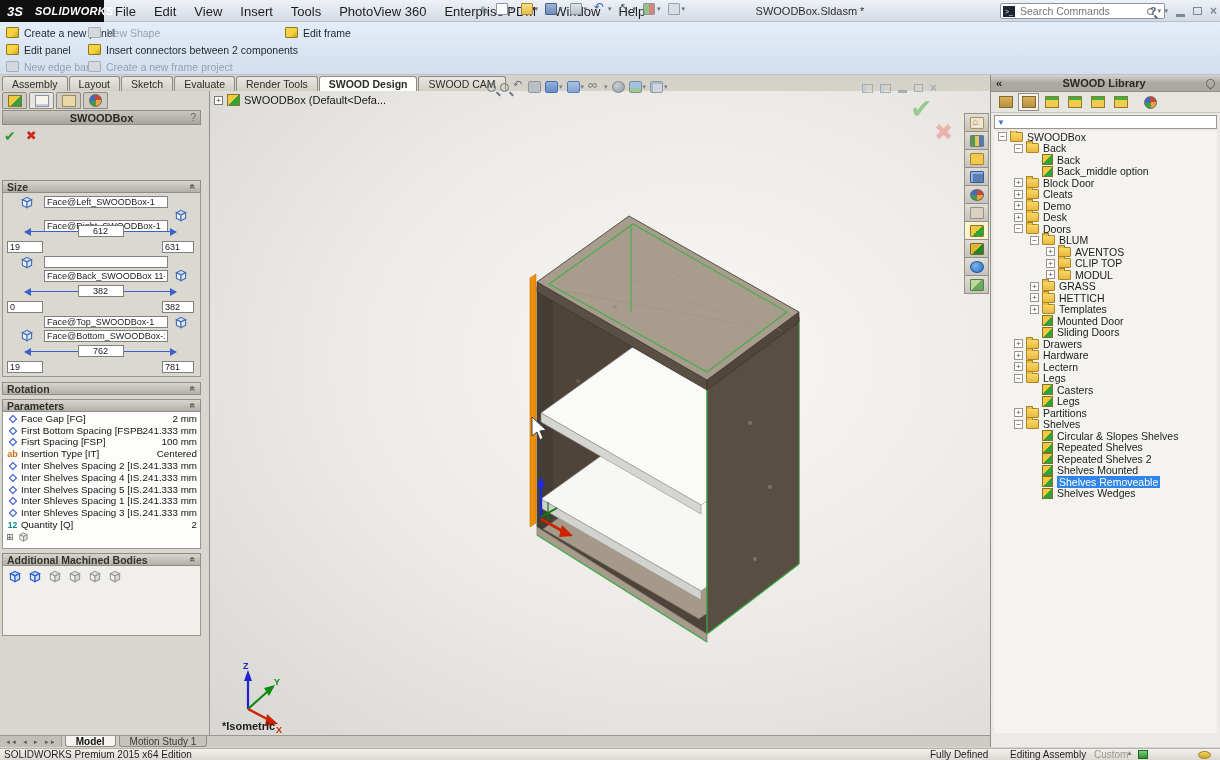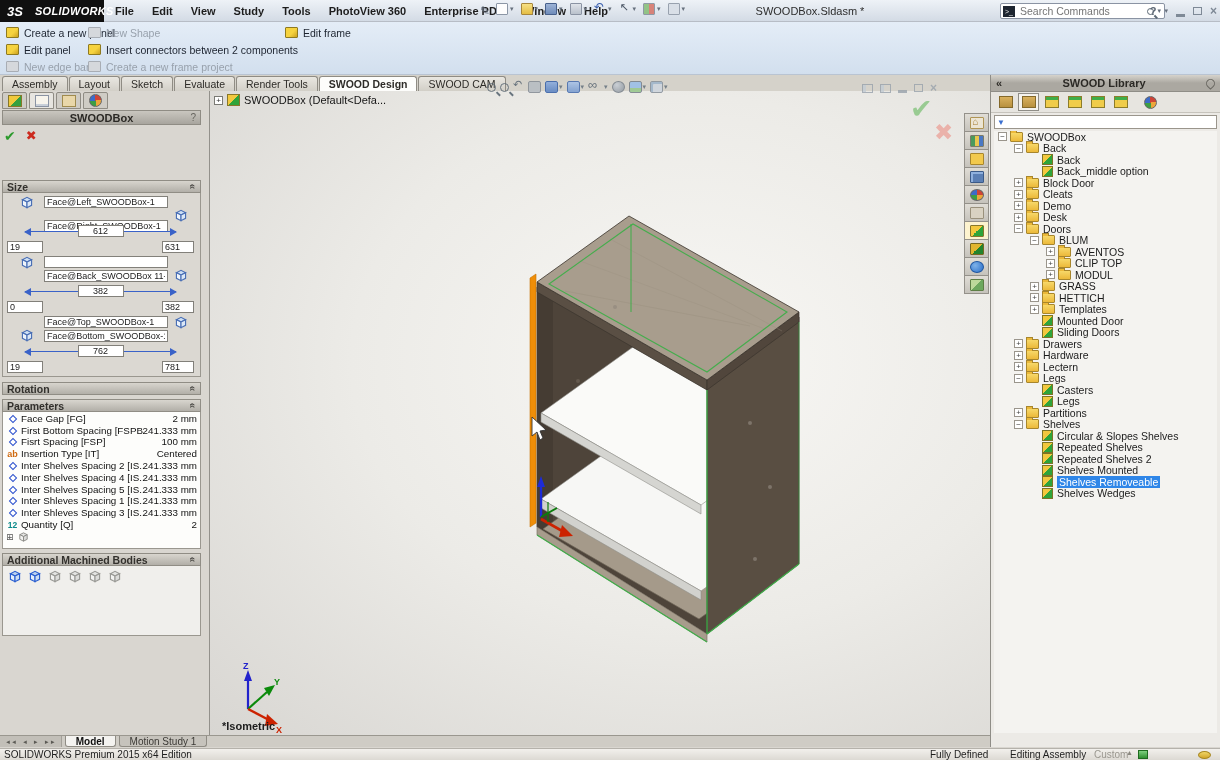--- a/index.html
+++ b/index.html
@@ -7,21 +7,21 @@
     background:#d9d6d0;position:relative;}
   *{box-sizing:border-box;}
   .abs{position:absolute;}
 
   
   #titlebar{left:0;top:0;width:1220px;height:22px;background:linear-gradient(#eef2f7,#d3dbe5);border-bottom:1px solid #b7bdc6;z-index:20;}
   #logo{left:0;top:0;width:104px;height:22px;background:#101010;color:#fff;display:flex;align-items:center;padding-left:7px;gap:12px;}
   #logo .mark{font-weight:bold;font-style:italic;font-size:13px;}
   #logo .word{font-weight:bold;font-style:italic;font-size:11px;letter-spacing:.3px;}
   #menus{left:106px;top:0;height:22px;display:flex;align-items:center;}
-  .menu-item{padding:0 9px;font-size:11px;color:#1d1d1d;cursor:default;font-weight:bold;}
+  .menu-item{padding:0 9px;font-size:13px;color:#1d1d1d;cursor:default;}
   .pencil{color:#6b7686;font-size:12px;margin-left:2px;}
   #stdicons{left:496px;top:3px;display:flex;gap:7px;align-items:center;}
   .std-icon{display:flex;align-items:center;gap:2px;}
   .mi{display:inline-block;width:12px;height:12px;position:relative;border-radius:1px;}
   .mi-new{background:#fdfdfd;border:1px solid #8violet;border:1px solid #8b96a5;}
   .mi-open{background:linear-gradient(#f7e084,#e4bd45);border:1px solid #a8873c;}
   .mi-save{background:linear-gradient(#9db3d6,#6f8cba);border:1px solid #47608c;}
   .mi-print{background:linear-gradient(#dfe3e9,#b9c1cc);border:1px solid #8a93a3;}
   .mi-undo{border:none;} .mi-undo::after{content:"\21B6";position:absolute;top:-3px;left:0;font-size:12px;color:#3a5fae;}
   .mi-select{border:none;} .mi-select::after{content:"\2196";position:absolute;top:-2px;left:1px;font-size:11px;color:#4a5564;}
@@ -194,21 +194,21 @@
 
 <div id="titlebar" class="abs">
   <div id="logo" class="abs">
     <span class="mark">3S</span>
     <span class="word">SOLIDWORKS</span>
   </div>
   <div id="menus" class="abs">
       <span class="menu-item">File</span>
       <span class="menu-item">Edit</span>
       <span class="menu-item">View</span>
-      <span class="menu-item">Study</span>
+      <span class="menu-item">Insert</span>
       <span class="menu-item">Tools</span>
       <span class="menu-item">PhotoView 360</span>
       <span class="menu-item">Enterprise PDM</span>
       <span class="menu-item">Window</span>
       <span class="menu-item">Help</span>
     </div>
   <span class="pencil abs" style="left:478px;top:4px;">✎</span>
   <div id="stdicons" class="abs">
       <span class="std-icon">
         <span class="mi mi-new"></span>

